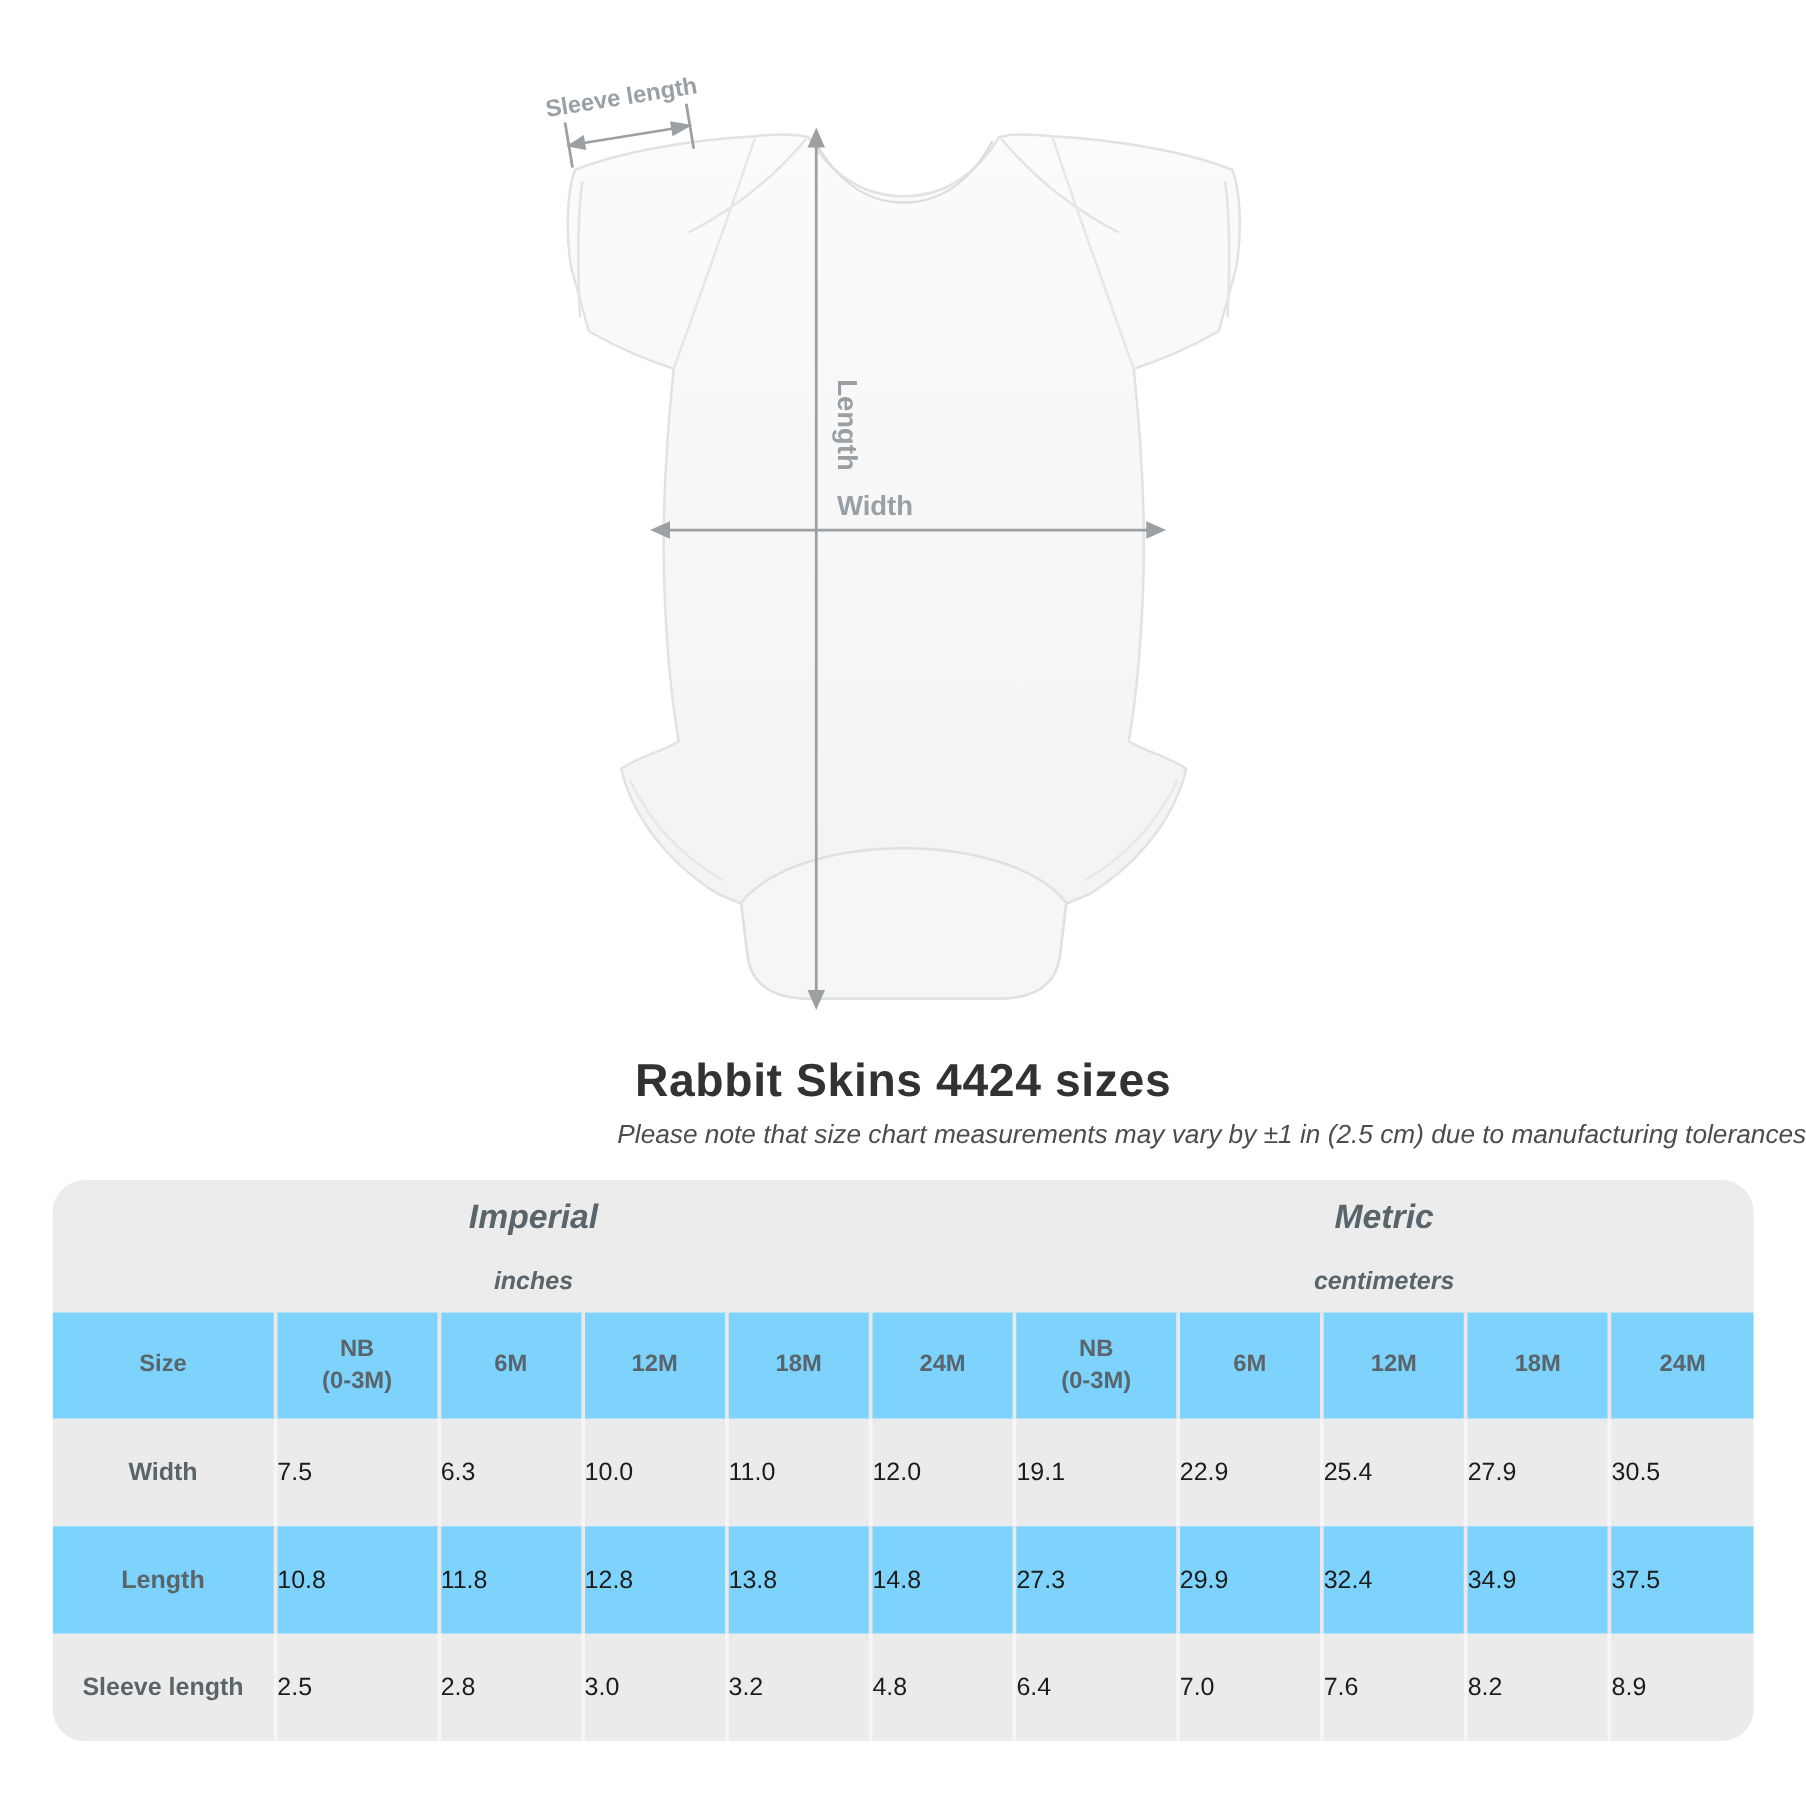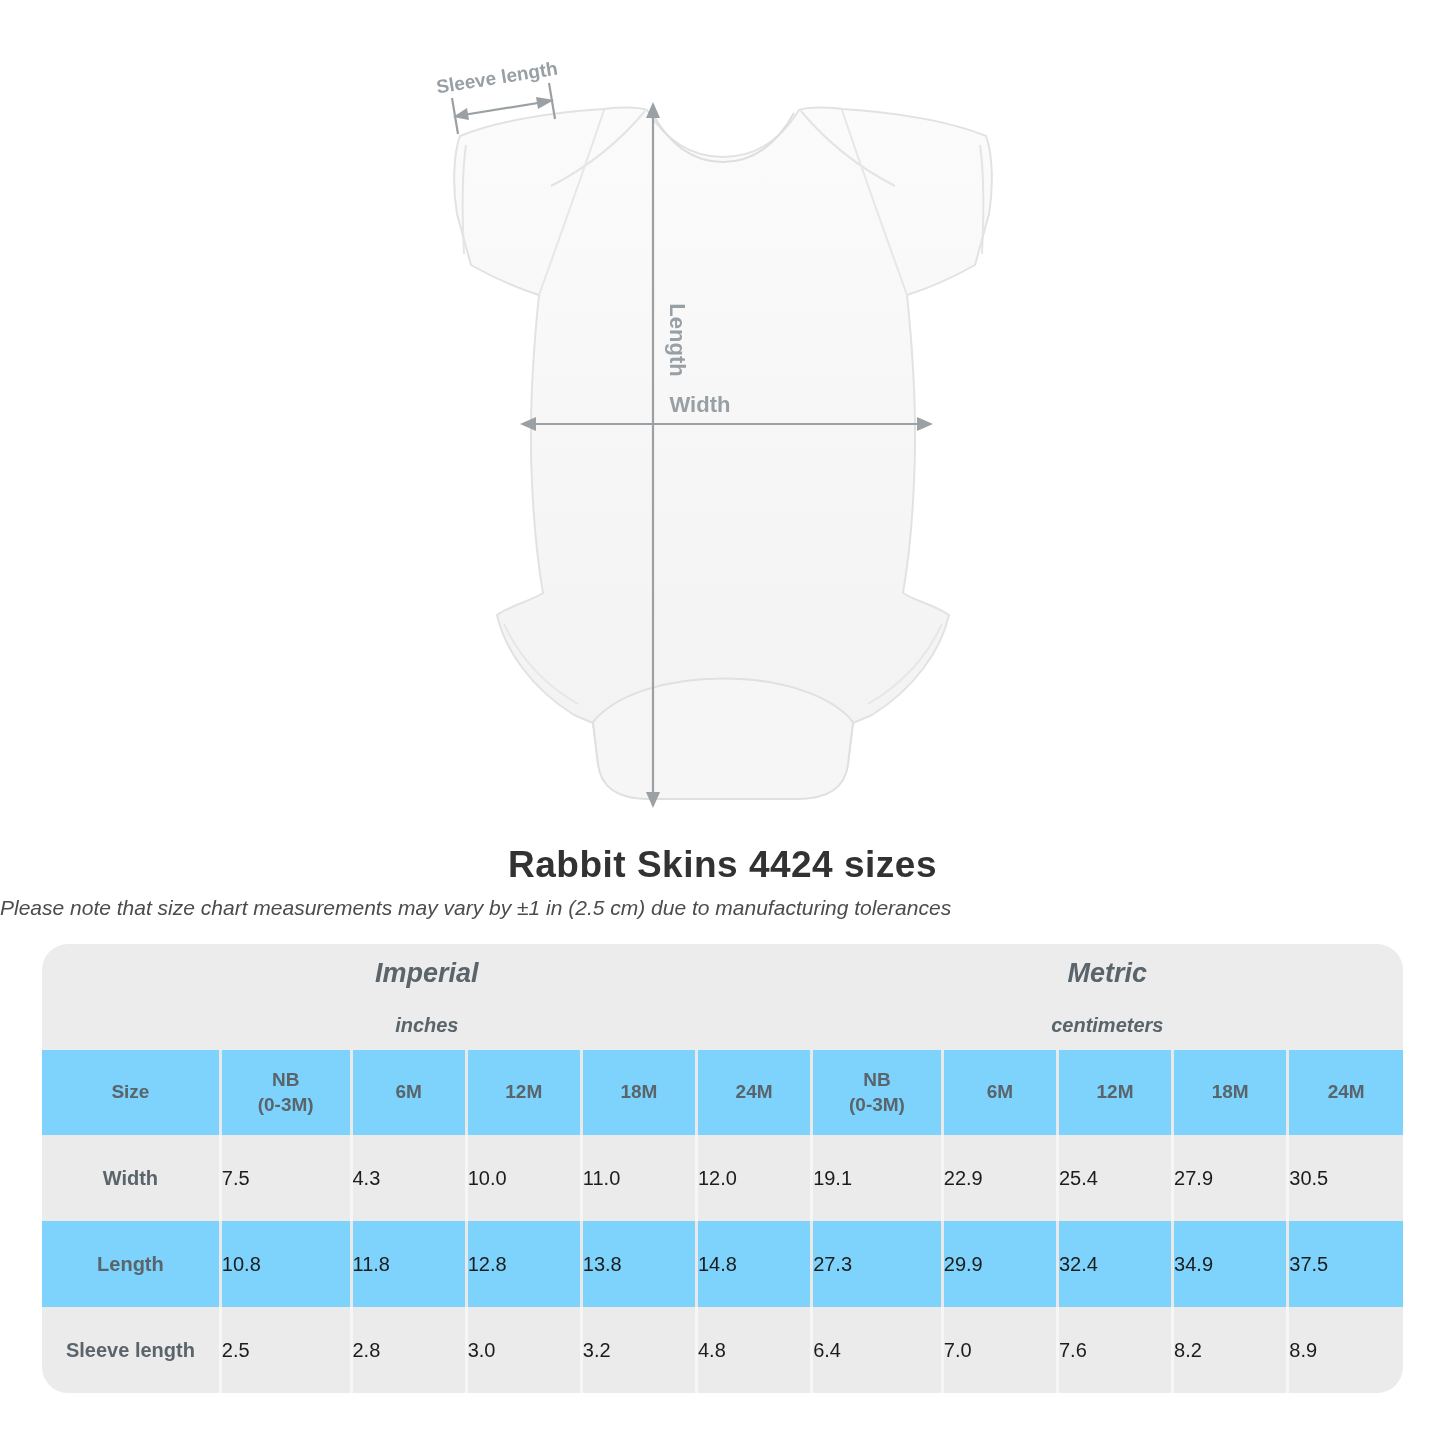--- a/index.html
+++ b/index.html
@@ -23,21 +23,21 @@
   .title {
     margin-top: 0;
     text-align: center;
     font-size: 37px;
     font-weight: bold;
     color: #323232;
     letter-spacing: 0.5px;
   }
   .subtitle {
     margin-top: 10px;
-    text-align: left;
+    text-align: right;
     font-style: italic;
     font-size: 21px;
     color: #4c4c4c;
   }
 
   
   .table-card {
     width: 1361px;
     margin: 24px auto 0;
     border-radius: 26px;
@@ -232,21 +232,21 @@
           <th>6M</th>
           <th>12M</th>
           <th>18M</th>
           <th>24M</th>
         </tr>
       </thead>
       <tbody>
         <tr class="data-row gray-row">
           <th>Width</th>
           <td>7.5</td>
-          <td>4.3</td>
+          <td>6.3</td>
           <td>10.0</td>
           <td>11.0</td>
           <td>12.0</td>
           <td>19.1</td>
           <td>22.9</td>
           <td>25.4</td>
           <td>27.9</td>
           <td>30.5</td>
         </tr>
         <tr class="data-row white-row">

